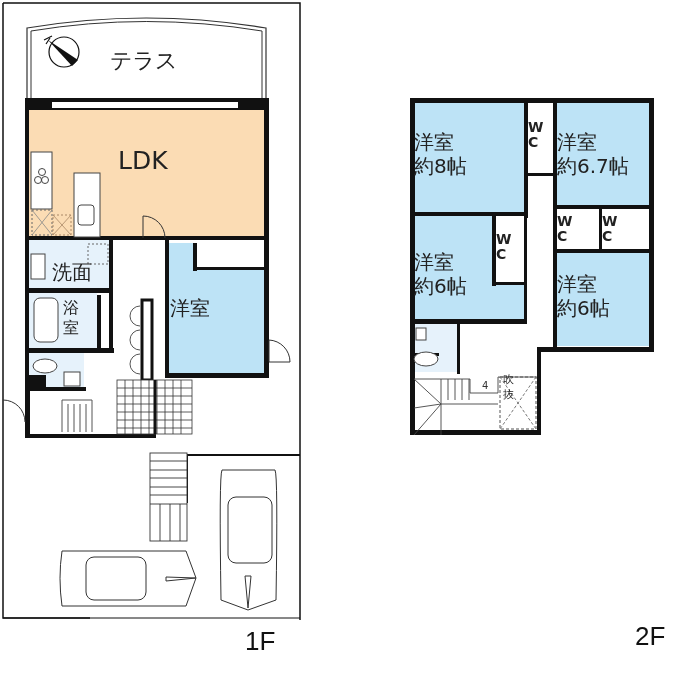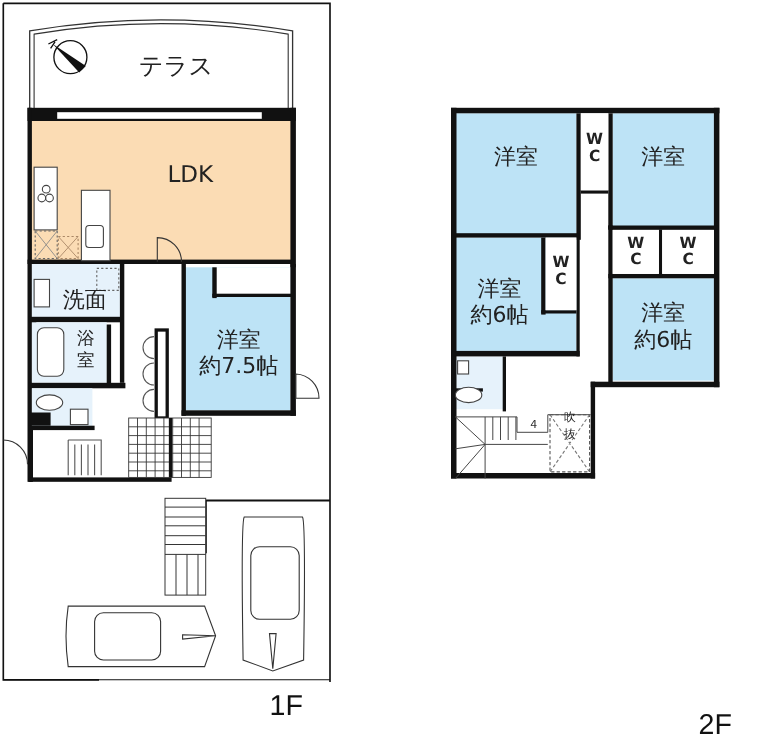--- a/index.html
+++ b/index.html
@@ -1,18 +1,18 @@
 <!DOCTYPE html>
 <html><head>
 <meta charset="utf-8">
 <style>
   html, body { margin:0; padding:0; background:#fff; }
   body { width:698px; height:681px; position:relative; overflow:hidden; font-family:"DejaVu Sans", sans-serif; color:#111; }
   svg { position:absolute; left:0; top:0; }
-  .label { position:absolute; text-align:center; line-height:1.2; color:#222; }
+  .label { position:absolute; line-height:1.2; color:#222; }
   .room-name { font-size:20px; }
   .wc { font-size:14px; font-weight:bold; line-height:1.05; }
   .floor-label { position:absolute; font-size:26px; font-family:"Liberation Sans", sans-serif; }
 </style>
 </head>
 <body>
 
 <div>
 <svg width="698" height="681" viewBox="0 0 698 681">
 
@@ -106,31 +106,30 @@
   </g>
 
   <g stroke="#333" fill="#fff" stroke-width="1">
     <path d="M222,470 L275,470 Q278,475 276,600 L248,610 L221,600 Q219,475 222,470 Z"></path>
     <rect x="228" y="497" width="44" height="66" rx="8"></rect>
     <path d="M245,576 L248,608 L251,576 Z"></path>
   </g>
 </svg>
 
 <div class="label" style="left:110px;top:48px;width:100px;font-size:22px;">テラス</div>
-<div class="label room-name" style="left:118px;top:146px;width:110px;font-size:21px;">
+<div class="label room-name" style="left:118px;top:146px;width:110px;font-size:25px;">
   <div>LDK</div>
 </div>
 <div class="label" style="left:52px;top:260px;width:50px;font-size:20px;">洗面</div>
 <div class="label" style="left:63px;top:298px;width:30px;font-size:16px;line-height:1.25;">
   <div>浴</div>
   <div>室</div>
 </div>
 <div class="label room-name" style="left:170px;top:296px;width:94px;">
   <div>洋室</div>
-  <div>約7.5帖</div>
 </div>
 <div class="floor-label" style="left:245px;top:626px;">1F</div>
 </div>
 
 <div>
 <svg width="698" height="681" viewBox="0 0 698 681">
 
   <rect x="414" y="103" width="110" height="110" fill="#bde3f6"></rect>
   <rect x="557" y="103" width="92" height="104" fill="#bde3f6"></rect>
   <rect x="414" y="216" width="110" height="103" fill="#bde3f6"></rect>
@@ -177,23 +176,25 @@
     <path d="M414,379 L441,404 M414,435 L441,404 M414,408 L441,404"></path>
   </g>
   <text x="482" y="389" font-size="10" font-family="DejaVu Sans, sans-serif" fill="#333">4</text>
 
   <rect x="500" y="377" width="36" height="52" fill="none" stroke="#555" stroke-dasharray="3,2"></rect>
   <path d="M500,377 L536,429 M536,377 L500,429" stroke="#777" stroke-dasharray="3,2"></path>
 </svg>
 
 <div class="label room-name" style="left:414px;top:130px;width:110px;">
   <div>洋室</div>
+  <div>約8帖</div>
 </div>
 <div class="label room-name" style="left:557px;top:130px;width:92px;">
   <div>洋室</div>
+  <div>約6.7帖</div>
 </div>
 <div class="label room-name" style="left:414px;top:250px;width:80px;">
   <div>洋室</div>
   <div>約6帖</div>
 </div>
 <div class="label room-name" style="left:557px;top:272px;width:92px;">
   <div>洋室</div>
   <div>約6帖</div>
 </div>
 
@@ -210,14 +211,14 @@
   <div>C</div>
 </div>
 <div class="label wc" style="left:602px;top:214px;width:47px;">
   <div>W</div>
   <div>C</div>
 </div>
 <div class="label" style="left:503px;top:373px;width:30px;font-size:11px;line-height:1.35;">
   <div>吹</div>
   <div>抜</div>
 </div>
-<div class="floor-label" style="left:635px;top:643px;">2F</div>
+<div class="floor-label" style="left:635px;top:621px;">2F</div>
 </div>
 
 </body></html>

